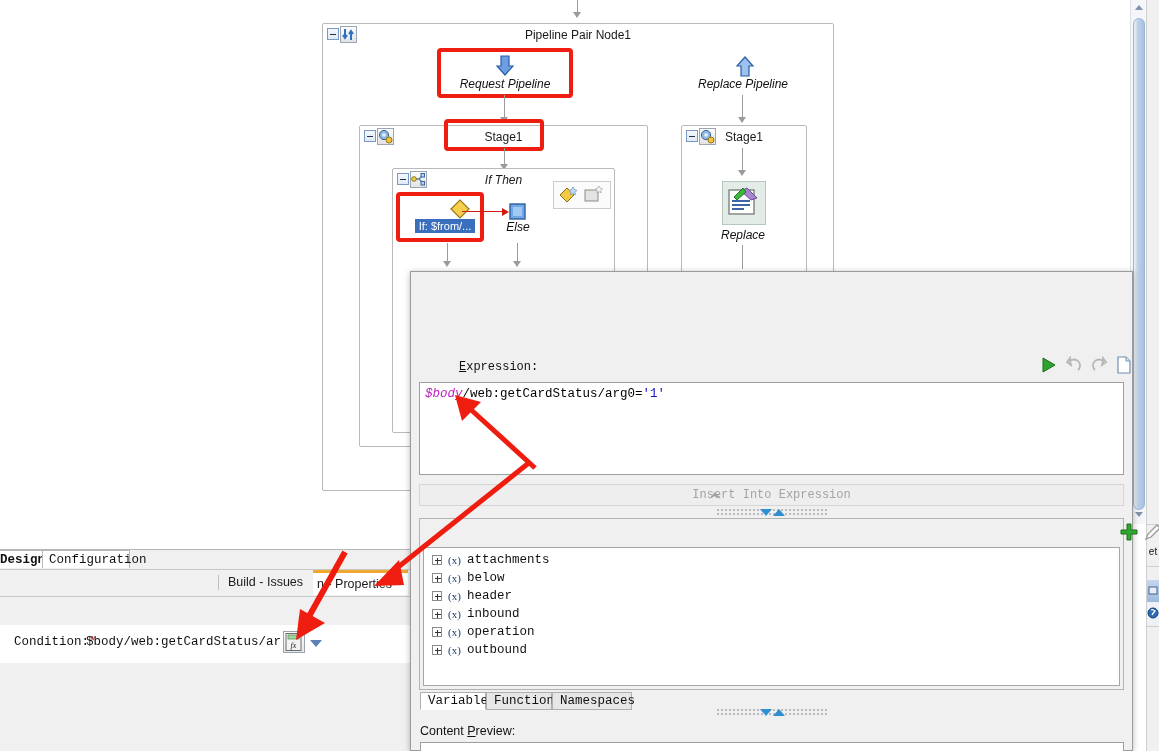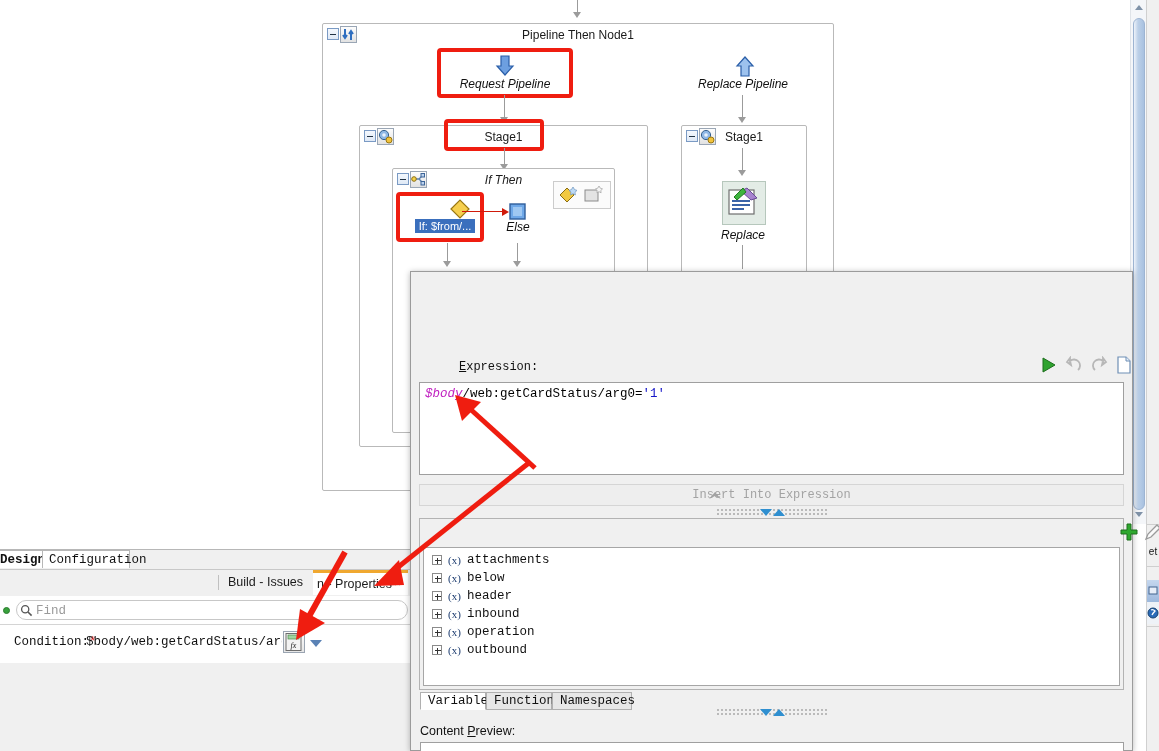--- a/index.html
+++ b/index.html
@@ -168,21 +168,21 @@
   <div class="vhead" style="left:573px;top:12px;"></div>
 
   <div class="grp" style="left:322px;top:23px;width:510px;height:466px;">
     <div class="exp"></div>
     <div class="grp-ico">
       <svg width="15" height="15" viewBox="0 0 15 15">
         <path d="M4 2 L4 9 M2 8 L4 11 L6 8" stroke="#2f6fc0" stroke-width="2" fill="none"></path>
         <path d="M10 13 L10 6 M8 7 L10 4 L12 7" stroke="#2f6fc0" stroke-width="2" fill="none"></path>
       </svg>
     </div>
-    <div class="grp-title">Pipeline Then Node1</div>
+    <div class="grp-title">Pipeline Pair Node1</div>
   </div>
 
   <div class="abs" style="left:470px;top:55px;width:70px;height:40px;">
     <svg class="abs" style="left:24px;top:0;" width="22" height="22" viewBox="0 0 22 22">
       <path d="M7 1 L15 1 L15 11 L19 11 L11 20 L3 11 L7 11 Z" fill="#6d9fe0" stroke="#2a5ea8" stroke-width="1.2"></path>
     </svg>
   </div>
   <div class="nodelbl" style="left:440px;top:77px;width:130px;">Request Pipeline</div>
   <div class="redbox" style="left:437px;top:48px;width:136px;height:50px;"></div>
 
@@ -336,29 +336,20 @@
     <div class="etab" style="left:42px;width:88px;">Configuration</div>
   </div>
 
   <div class="dock-tabs">
     <div class="dsep" style="left:218px;"></div>
     <div class="dtab" style="left:228px;">Build - Issues</div>
     <div class="dtab active" style="left:313px;width:95px;padding-left:4px;">n - Properties</div>
     <div class="abs" style="left:394px;top:6px;font-size:12px;color:#9a9a9a;">×</div>
   </div>
 
-  <div class="findbar">
-    <div class="greendot"></div>
-    <div class="find-input"></div>
-    <svg class="abs" style="left:20px;top:8px;" width="13" height="13" viewBox="0 0 13 13">
-      <circle cx="5.2" cy="5.2" r="3.6" fill="none" stroke="#555" stroke-width="1.3"></circle>
-      <line x1="8" y1="8" x2="11.6" y2="11.6" stroke="#555" stroke-width="1.5"></line>
-    </svg>
-    <div class="find-ph mono">Find</div>
-  </div>
 
   <div class="cond-row">
     <div class="cond-lbl mono">
       <span>Condition:</span><span class="cond-star">*</span>
     </div>
     <div class="cond-val mono">$body/web:getCardStatus/arg0='1'</div>
     <div class="fx-btn">
       <svg width="20" height="20" viewBox="0 0 20 20">
         <rect x="2" y="1.5" width="15" height="17" fill="#f3f3f3" stroke="#6d6d6d" stroke-width="1"></rect>
         <rect x="4" y="3" width="11" height="4" fill="#9fd49f" stroke="#4f8a4f" stroke-width=".7"></rect>

